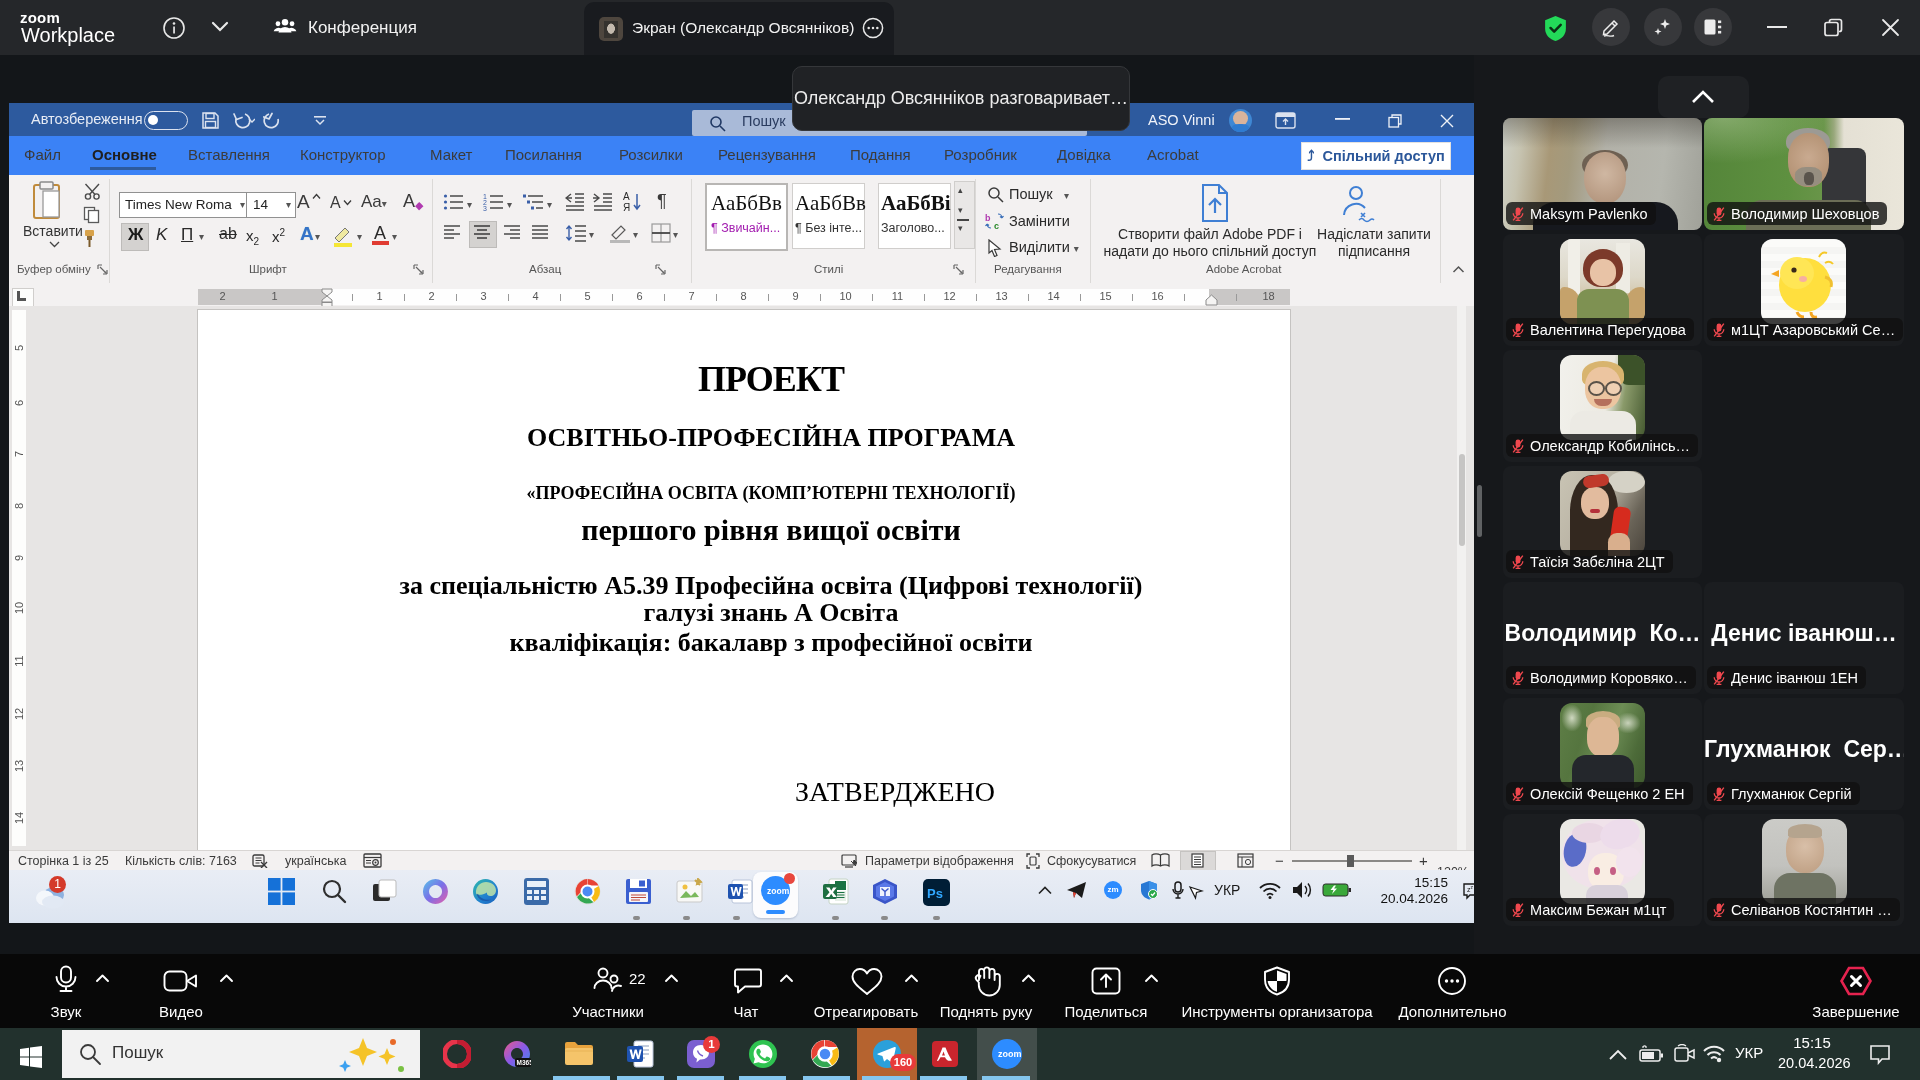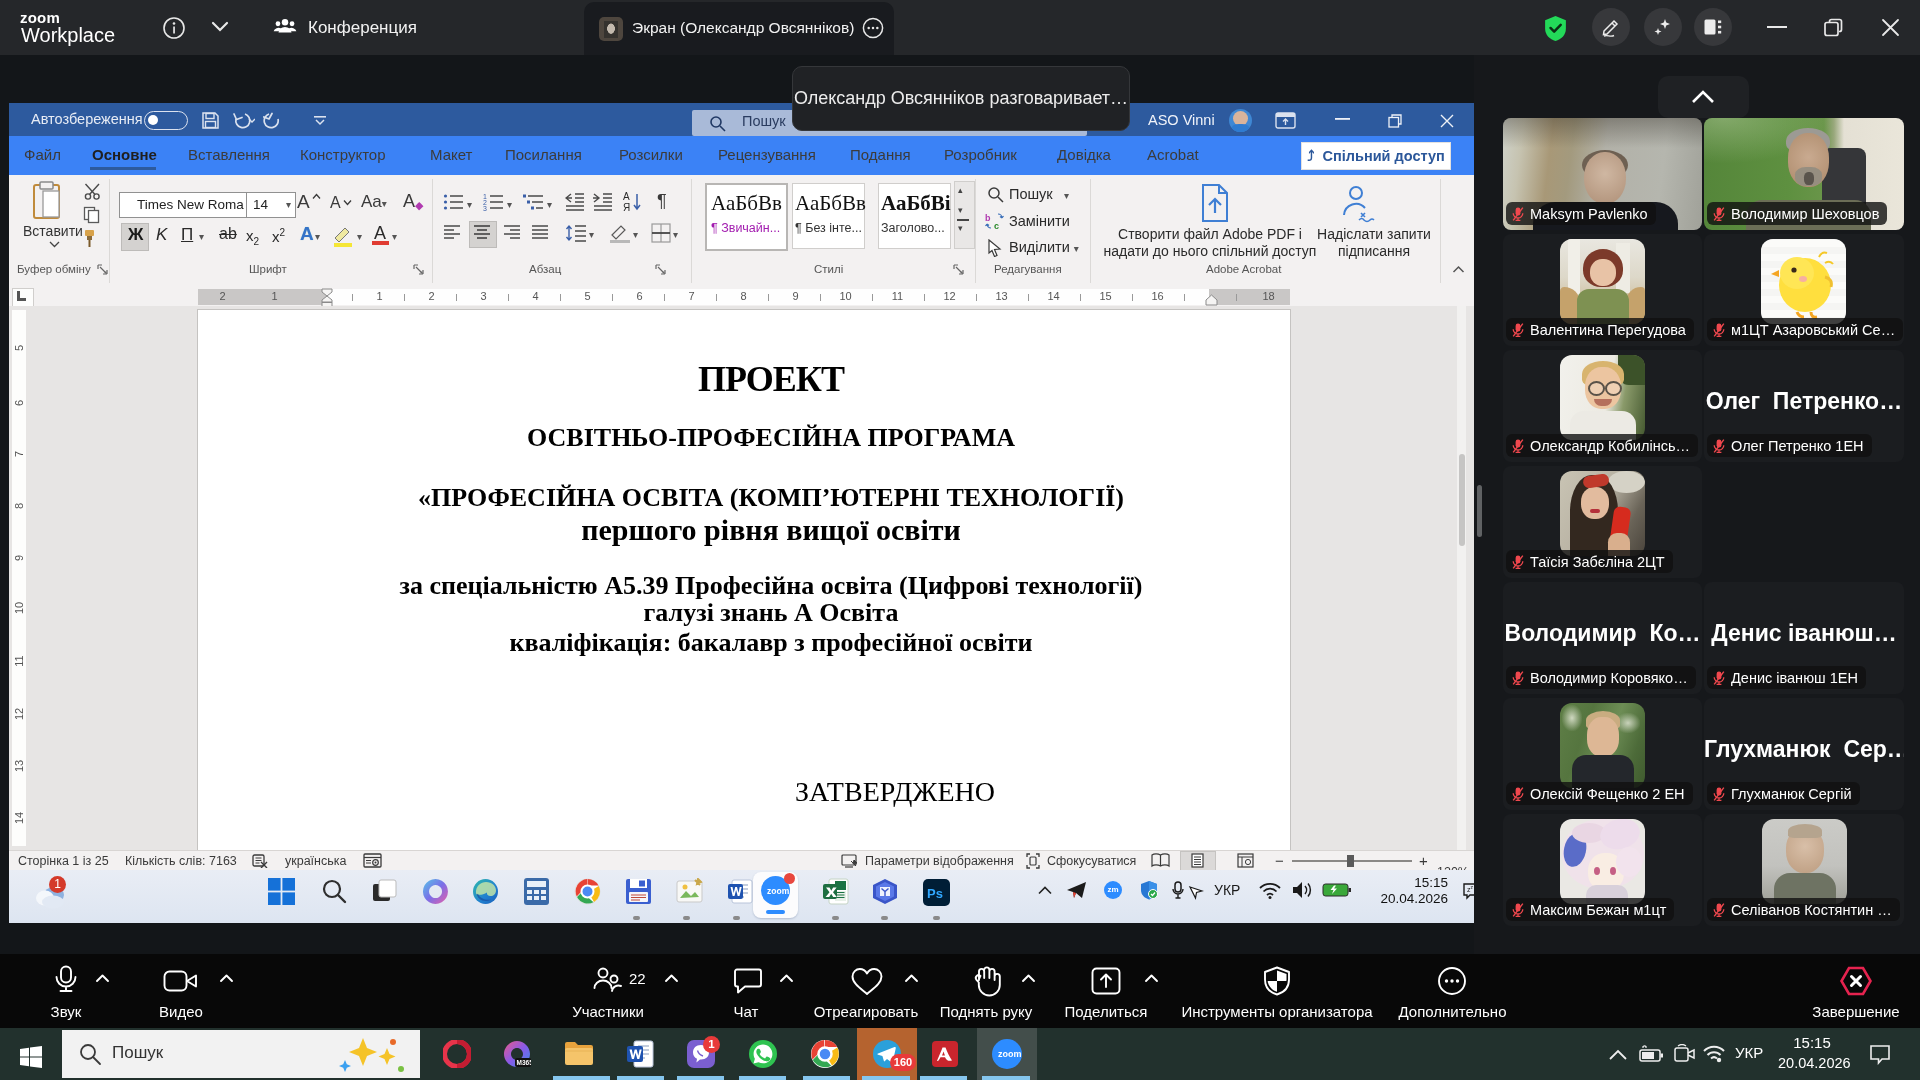--- a/index.html
+++ b/index.html
@@ -213,21 +213,21 @@
           <rect x="2" y="1" width="9" height="6" rx="1" fill="#d8a24a"></rect>
           <rect x="4" y="7" width="5" height="4" fill="#8a6a3a"></rect>
           <path d="M6.5 11 v7" stroke="#7a5a2a" stroke-width="2"></path>
         </svg>
       <div class="abs" style="left:8px;top:88px;font-size:11.5px;color:#555;">Буфер обміну</div>
       <svg class="abs" style="left:88px;top:89px;" width="11" height="11" viewBox="0 0 11 11">
           <path d="M1 1 h4 M1 1 v4 M10 10 h-4 M10 10 v-4 M3 3 l5 5" stroke="#666" stroke-width="1.2" fill="none"></path>
           <path d="M10 10 l-3 -1 l2 -2 z" fill="#666"></path>
         </svg>
 
-      <div class="abs" style="left:110px;top:17px;width:124px;height:24px;background:#fff;border:1px solid #919191;font-size:13.5px;color:#222;padding-left:17px;line-height:23px;">Times New Roma <span style="position:absolute;right:4px;font-size:10px;color:#555;">▾</span></div>
+      <div class="abs" style="left:110px;top:17px;width:124px;height:24px;background:#fff;border:1px solid #919191;font-size:13.5px;color:#222;padding-left:5px;line-height:23px;">Times New Roma <span style="position:absolute;right:4px;font-size:10px;color:#555;">▾</span></div>
       <div class="abs" style="left:237px;top:17px;width:42px;height:24px;background:#fff;border:1px solid #919191;font-size:13.5px;color:#222;padding-left:6px;line-height:23px;">14 <span style="position:absolute;right:4px;font-size:10px;color:#555;">▾</span></div>
       <div class="abs" style="left:288px;top:16px;font-size:19px;color:#3a3a3a;">A</div>
         <svg class="abs" style="left:303px;top:18px;" width="9" height="7" viewBox="0 0 9 7">
           <path d="M1 5.5 L4.5 1.5 L8 5.5" fill="none" stroke="#3a3a3a" stroke-width="1.3"></path>
         </svg>
       <div class="abs" style="left:321px;top:19px;font-size:16px;color:#3a3a3a;">A</div>
         <svg class="abs" style="left:334px;top:24px;" width="9" height="7" viewBox="0 0 9 7">
           <path d="M1 1.5 L4.5 5.5 L8 1.5" fill="none" stroke="#3a3a3a" stroke-width="1.3"></path>
         </svg>
       <div class="abs" style="left:352px;top:17px;font-size:17px;color:#3a3a3a;">Aa<span style="font-size:10px;color:#555;">▾</span></div>
@@ -431,21 +431,21 @@
         <span class="vn" style="top:398px;">12</span>
         <span class="vn" style="top:450px;">13</span>
         <span class="vn" style="top:502px;">14</span>
     </div>
     <div id="docarea" class="abs">
       <div class="abs" style="left:1448px;top:0;width:9px;height:544px;background:#f2f1f0;"></div>
       <div class="abs" style="left:1449.5px;top:148px;width:6px;height:92px;border-radius:3px;background:#c6c5c4;"></div>
       <div id="page">
         <div class="doc" style="left:134px;top:48px;width:878px;font-size:36px;font-weight:bold;letter-spacing:-1px;">ПРОЕКТ</div>
         <div class="doc" style="left:134px;top:113px;width:878px;font-size:26px;font-weight:bold;">ОСВІТНЬО-ПРОФЕСІЙНА ПРОГРАМА</div>
-        <div class="doc" style="left:134px;top:173px;width:878px;font-size:26px;font-weight:bold;">«ПРОФЕСІЙНА ОСВІТА (КОМП’ЮТЕРНІ ТЕХНОЛОГІЇ)</div>
+        <div class="doc" style="left:134px;top:173px;width:878px;font-size:18px;font-weight:bold;">«ПРОФЕСІЙНА ОСВІТА (КОМП’ЮТЕРНІ ТЕХНОЛОГІЇ)</div>
         <div class="doc" style="left:134px;top:203px;width:878px;font-size:30px;font-weight:bold;">першого рівня вищої освіти</div>
         <div class="doc" style="left:134px;top:261px;width:878px;font-size:26px;font-weight:bold;">за спеціальністю А5.39 Професійна освіта (Цифрові технології)</div>
         <div class="doc" style="left:134px;top:288px;width:878px;font-size:26px;font-weight:bold;">галузі знань А Освіта</div>
         <div class="doc" style="left:134px;top:318px;width:878px;font-size:26px;font-weight:bold;">кваліфікація: бакалавр з професійної освіти</div>
         <div class="doc" style="left:577px;top:466px;width:240px;font-size:28px;">ЗАТВЕРДЖЕНО</div>
       </div>
     </div>
     <div id="wstatus" class="abs">
       <div class="abs" style="left:9px;top:3px;">Сторінка 1 із 25</div>
       <div class="abs" style="left:116px;top:3px;">Кількість слів: 7163</div>
@@ -927,28 +927,20 @@
         <div class="abs" style="left:34px;top:44px;width:18px;height:7px;border-radius:0 0 10px 10px;background:#b5705c;"></div>
         <div class="abs" style="left:10px;top:56px;width:66px;height:29px;border-radius:14px 14px 0 0;background:#eceae4;"></div>
       </div>
       <div class="plabel"><svg width="16" height="16" viewBox="0 0 20 20">
             <rect x="7" y="2" width="6" height="10" rx="3" fill="#f0484e"></rect>
             <path d="M4 9 a6 6 0 0 0 12 0 M10 15 v3 M7 18 h6" stroke="#f0484e" stroke-width="1.6" fill="none"></path>
             <path d="M16 2 L4 18" stroke="#f0484e" stroke-width="1.8"></path>
           </svg>&nbsp;Олександр Кобилінсь…</div>
     </div>
 
-    <div class="tile" style="left:230px;top:295px;width:200px;">
-      <div class="bigname">Олег&nbsp; Петренко…</div>
-      <div class="plabel"><svg width="16" height="16" viewBox="0 0 20 20">
-            <rect x="7" y="2" width="6" height="10" rx="3" fill="#f0484e"></rect>
-            <path d="M4 9 a6 6 0 0 0 12 0 M10 15 v3 M7 18 h6" stroke="#f0484e" stroke-width="1.6" fill="none"></path>
-            <path d="M16 2 L4 18" stroke="#f0484e" stroke-width="1.8"></path>
-          </svg>&nbsp;Олег Петренко 1ЕН</div>
-    </div>
 
     <div class="tile" style="left:29px;top:411px;">
       <div class="av">
         <div class="abs" style="inset:0;background:linear-gradient(120deg,#c9c4b4 0,#b9b3a4 45%,#6a6458 75%,#4a443c 100%);"></div>
         <div class="abs" style="left:48px;top:0px;width:37px;height:22px;background:#d5d2c6;border-radius:50%;"></div>
         <div class="abs" style="left:10px;top:4px;width:48px;height:81px;border-radius:45% 45% 0 0;background:#33281f;"></div>
         <div class="abs" style="left:21px;top:16px;width:28px;height:32px;border-radius:46%;background:#e2bb9e;"></div>
         <div class="abs" style="left:23px;top:4px;width:26px;height:12px;border-radius:8px;background:#c0392b;transform:rotate(-8deg);"></div>
         <div class="abs" style="left:30px;top:38px;width:10px;height:4px;border-radius:3px;background:#b5303a;"></div>
         <div class="abs" style="left:52px;top:36px;width:17px;height:36px;border-radius:6px;background:#d62b1e;transform:rotate(8deg);"></div>

